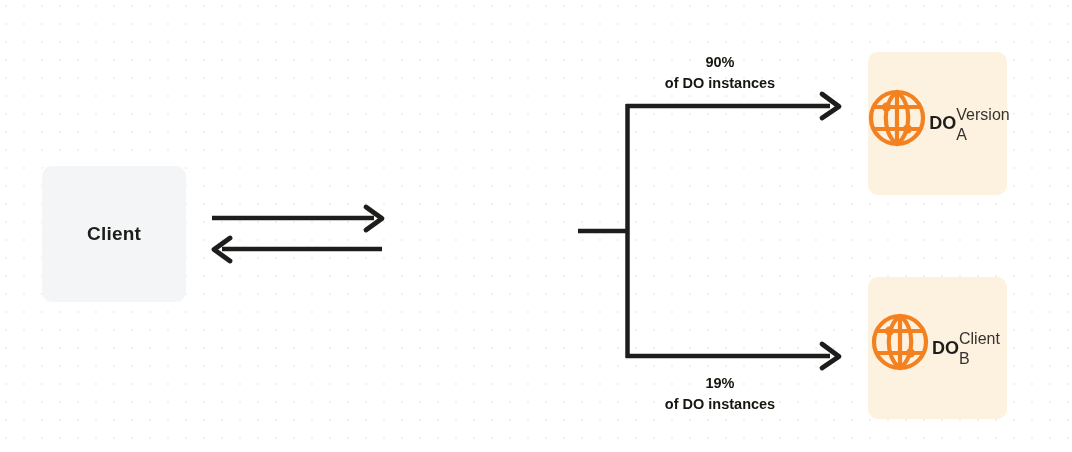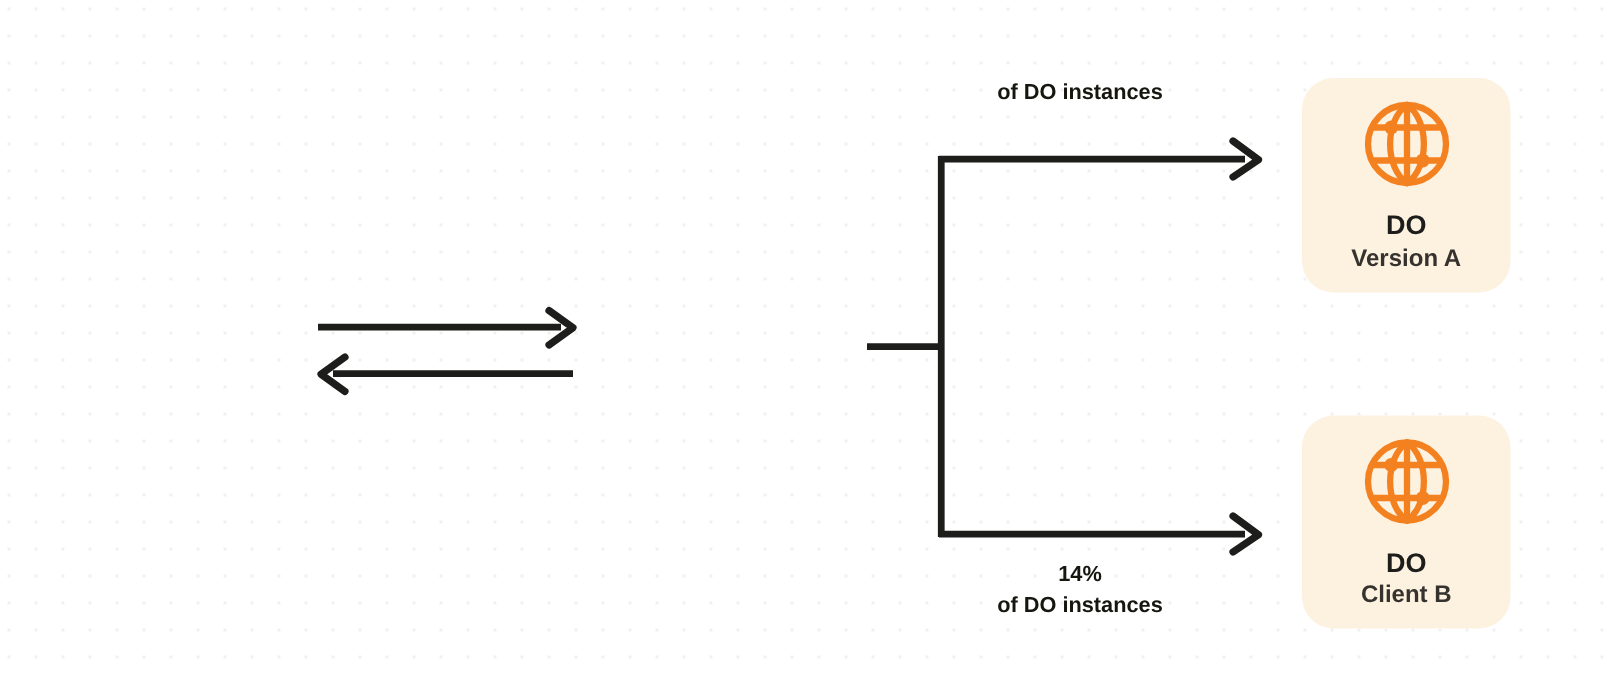--- a/index.html
+++ b/index.html
@@ -26,24 +26,24 @@
     background-size: 18px 18px;
     background-position: 5px 5px;
     overflow: hidden;
   }
 
   
   .node {
     position: absolute;
     box-sizing: border-box;
     display: flex;
-    flex-direction: column;
+    flex-direction: row;
     align-items: center;
     justify-content: center;
-    border-radius: 21px;
+    border-radius: 10px;
   }
   .node-client {
     left: 42px;
     top: 166px;
     width: 144px;
     height: 136px;
     background-color: #f4f5f7;
   }
   .node-worker {
     left: 407px;
@@ -75,21 +75,21 @@
     line-height: 1.1;
   }
   .node-title-sm {
     font-size: 18px;
     font-weight: bold;
     color: #1d1d1b;
     line-height: 1.15;
   }
   .node-subtitle {
     font-size: 16px;
-    font-weight: bold;
+    font-weight: normal;
     color: #36332f;
     line-height: 1.25;
     margin-top: 2px;
   }
 
   .icon-worker {
     width: 70px;
     height: 62px;
     margin-bottom: 12px;
   }
@@ -157,28 +157,32 @@
       <polyline points="822,94 839,106.5 822,118" fill="none" stroke="#1D1D1B" stroke-width="4.8" stroke-linecap="round" stroke-linejoin="round"></polyline>
     </g>
 
     <g>
       <line x1="626" y1="356" x2="830" y2="356" stroke="#1D1D1B" stroke-width="4.5" stroke-linecap="butt"></line>
       <polyline points="822,344 839,356.5 822,368" fill="none" stroke="#1D1D1B" stroke-width="4.8" stroke-linecap="round" stroke-linejoin="round"></polyline>
     </g>
   </svg>
 
   <div class="edge-label edge-label-top">
+    <div>90%</div>
     <div>of DO instances</div>
   </div>
 
   <div class="edge-label edge-label-bottom">
-    <div>14%</div>
+    <div>19%</div>
     <div>of DO instances</div>
   </div>
 
+  <div class="node node-client">
+    <div class="node-title">Client</div>
+  </div>
 
 
   <div class="node node-do-a">
     <span class="icon-globe">
       <svg viewBox="0 0 64 64" width="64" height="64" xmlns="http://www.w3.org/2000/svg">
         <g fill="none" stroke="#F48120" stroke-width="4.2" stroke-linecap="round">
           <circle cx="32" cy="32" r="26"></circle>
           <line x1="32" y1="6" x2="32" y2="58"></line>
           <path d="M32 6 C 17 16, 17 48, 32 58"></path>
           <path d="M32 6 C 47 16, 47 48, 32 58"></path>

